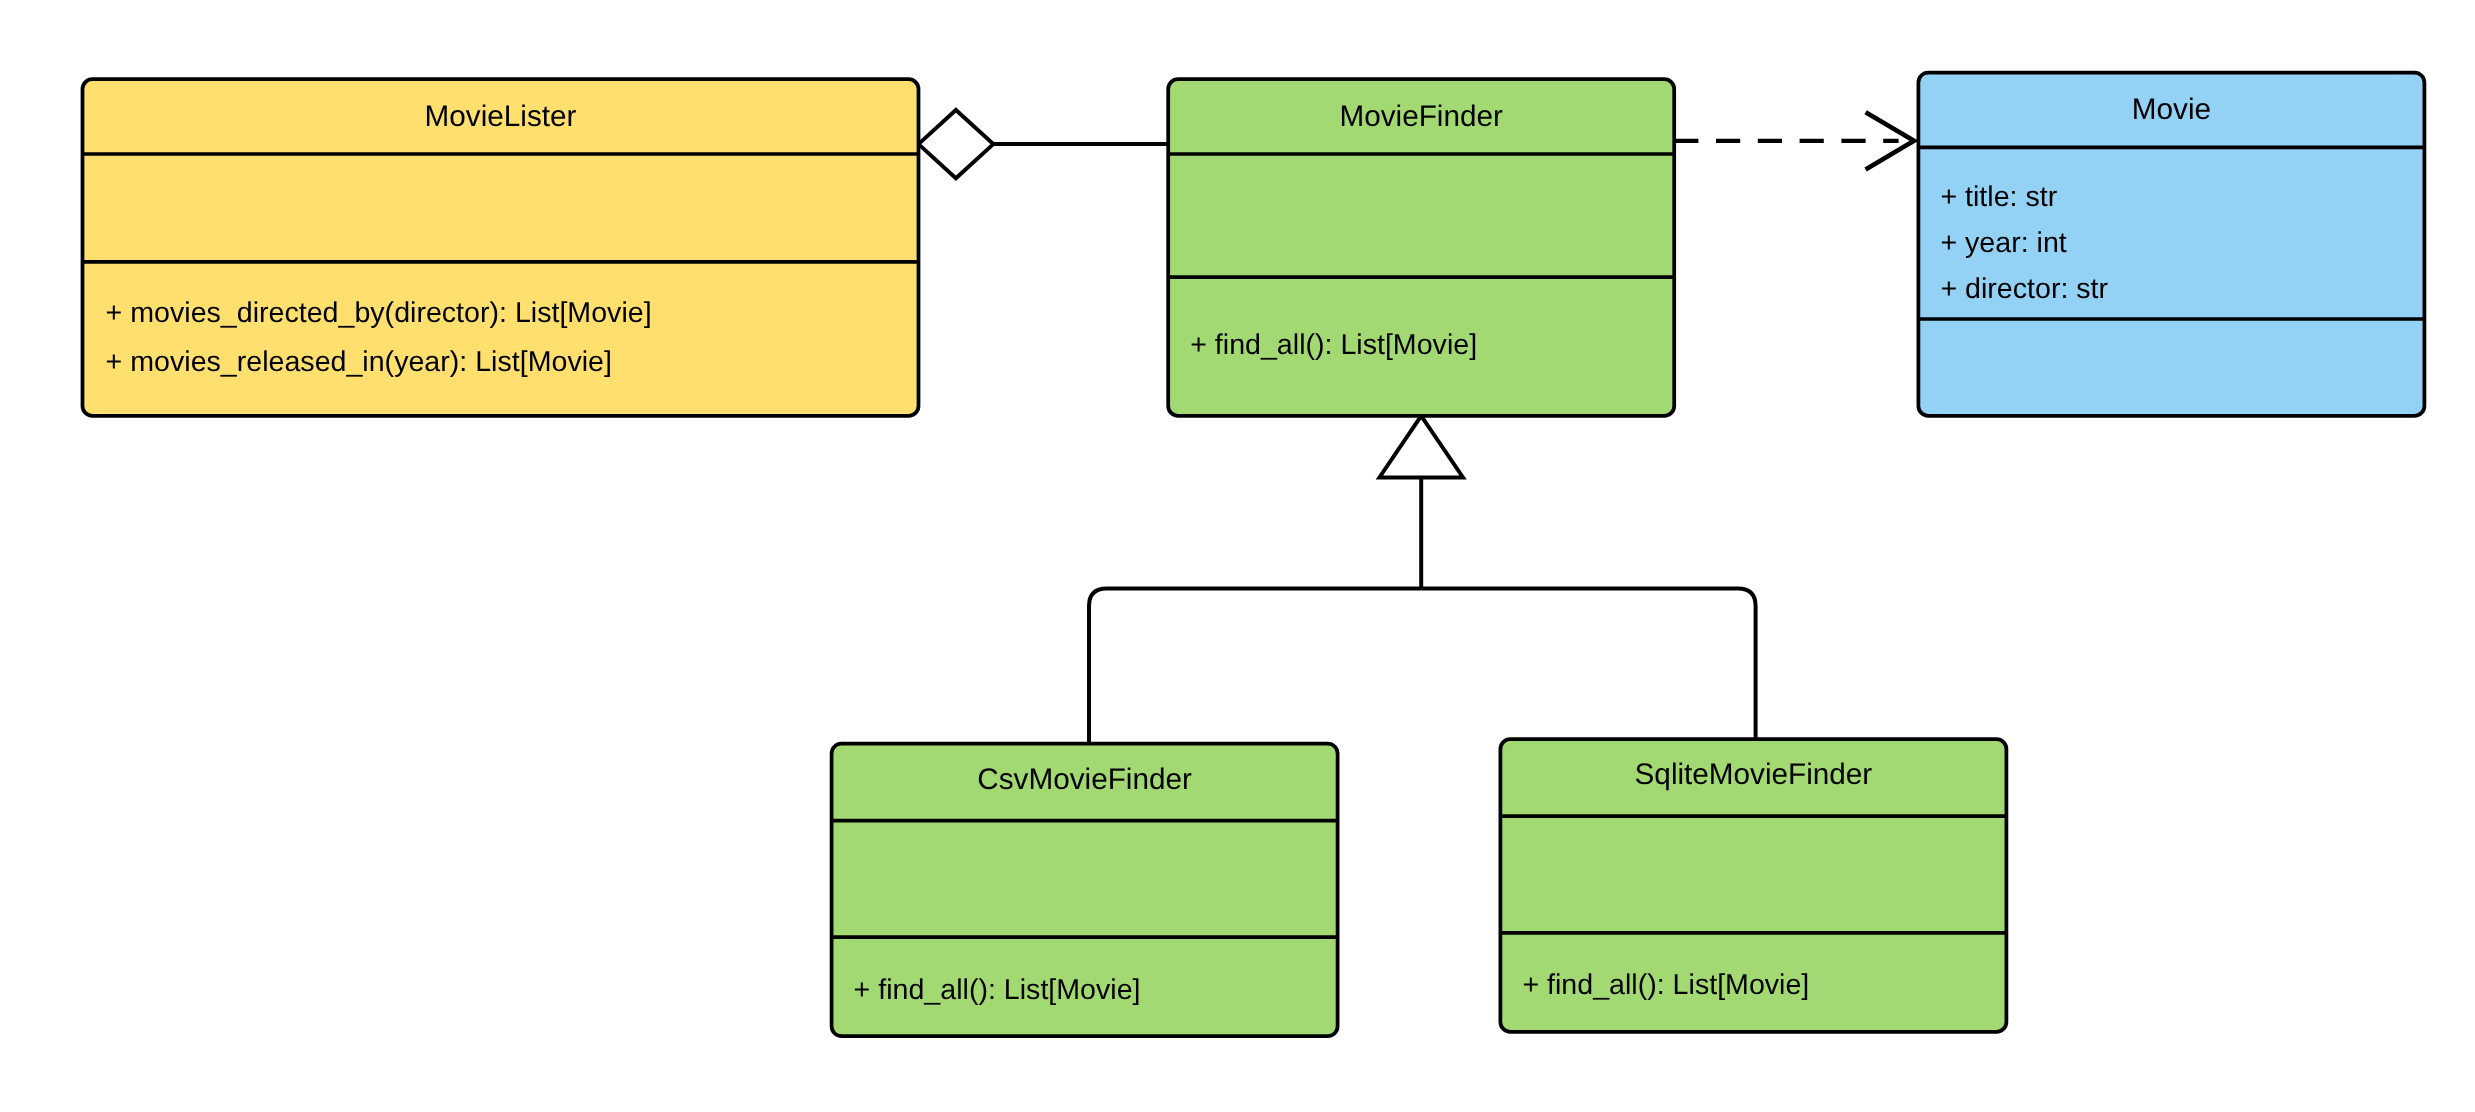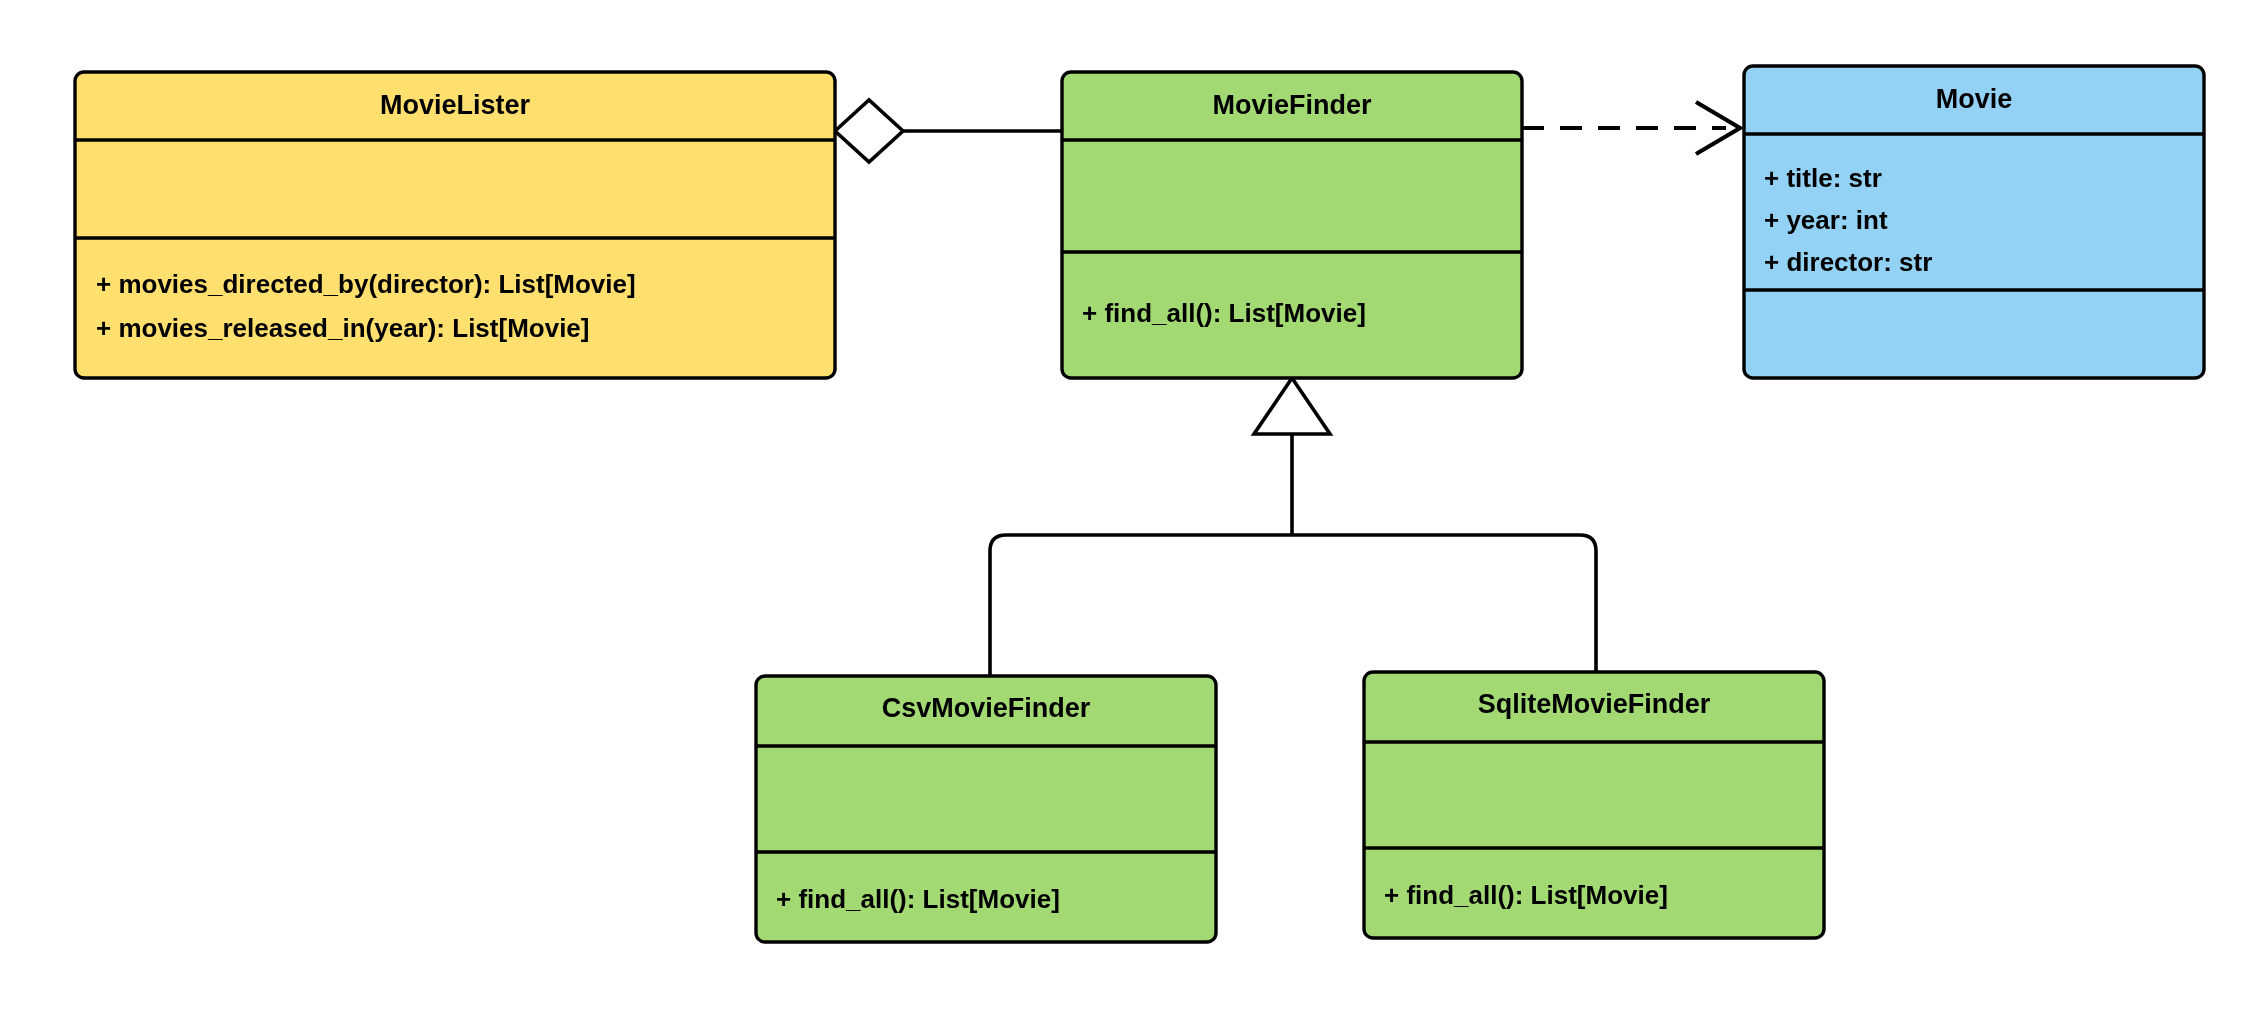--- a/index.html
+++ b/index.html
@@ -11,21 +11,20 @@
     width: 2250px;
     height: 1011px;
     overflow: hidden;
     font-family: "Liberation Sans", sans-serif;
   }
   #diagram-root {
     position: relative;
     width: 2250px;
     height: 1011px;
     background: #ffffff;
-    font-weight: bold;
   }
   svg#uml-canvas {
     display: block;
     width: 2250px;
     height: 1011px;
   }
   .uml-box-shape {
     stroke: #000000;
     stroke-width: 3.4;
   }

